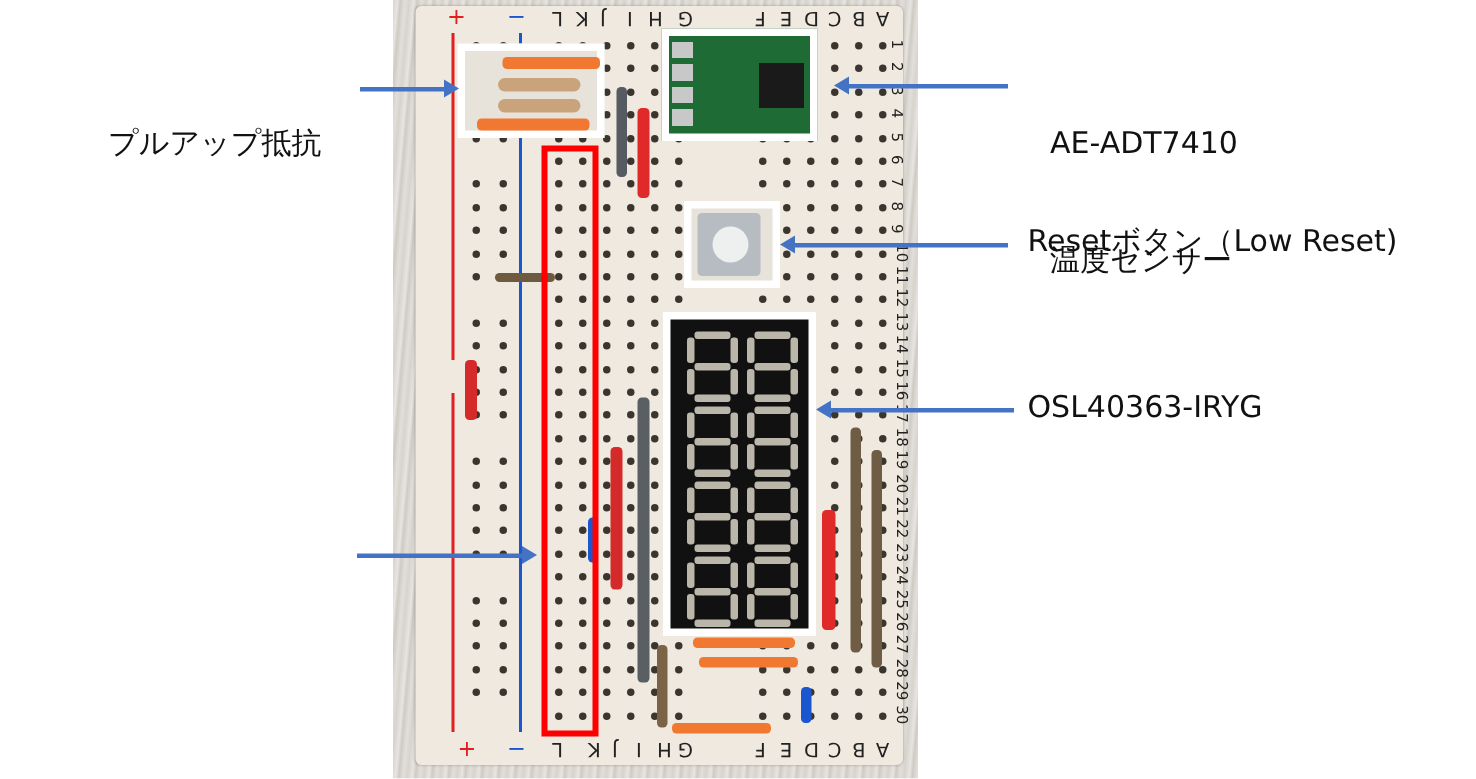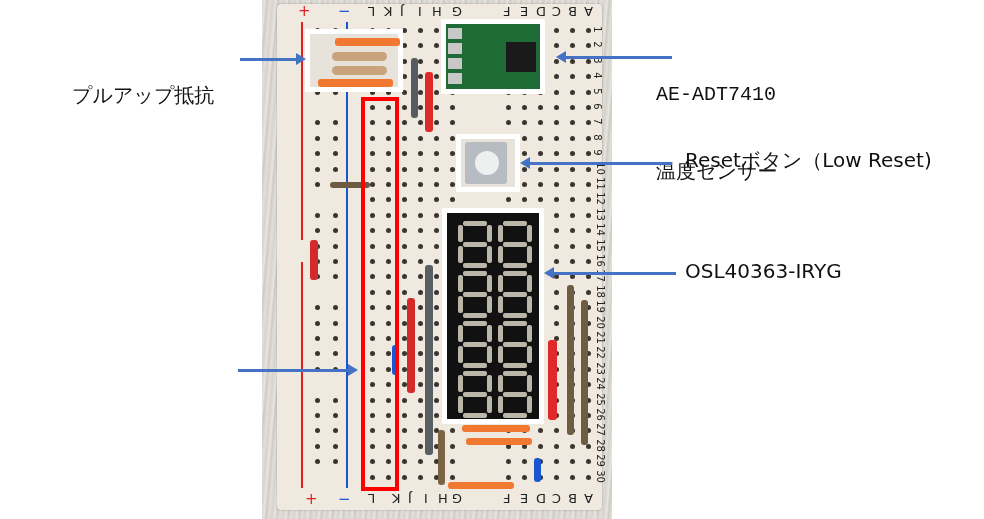--- a/index.html
+++ b/index.html
@@ -612,21 +612,21 @@
     </div>
 </div>
 
 <div style="position:absolute;left:361px;top:97px;width:38px;height:394px;border:4px solid #ff0000;box-sizing:border-box;"></div>
 
 <div class="label" style="left:72px;top:30px;">
   <div>プルアップ抵抗</div>
 </div>
 <div class="arrow right" style="left:240px;top:58px;width:58px;"></div>
 
-<div class="label" style="left:656px;top:30px;font-family:Liberation Mono, monospace;">
+<div class="label" style="left:700px;top:30px;">
   <div>AE-ADT7410</div>
   <div>温度センサー</div>
 </div>
 <div class="arrow left" style="left:564px;top:56px;width:108px;"></div>
 
 <div class="label" style="left:685px;top:147px;">Resetボタン（Low Reset)</div>
 <div class="arrow left" style="left:528px;top:162px;width:144px;"></div>
 
 <div class="label" style="left:685px;top:258px;">OSL40363-IRYG</div>
 <div class="arrow left" style="left:552px;top:272px;width:124px;"></div>

